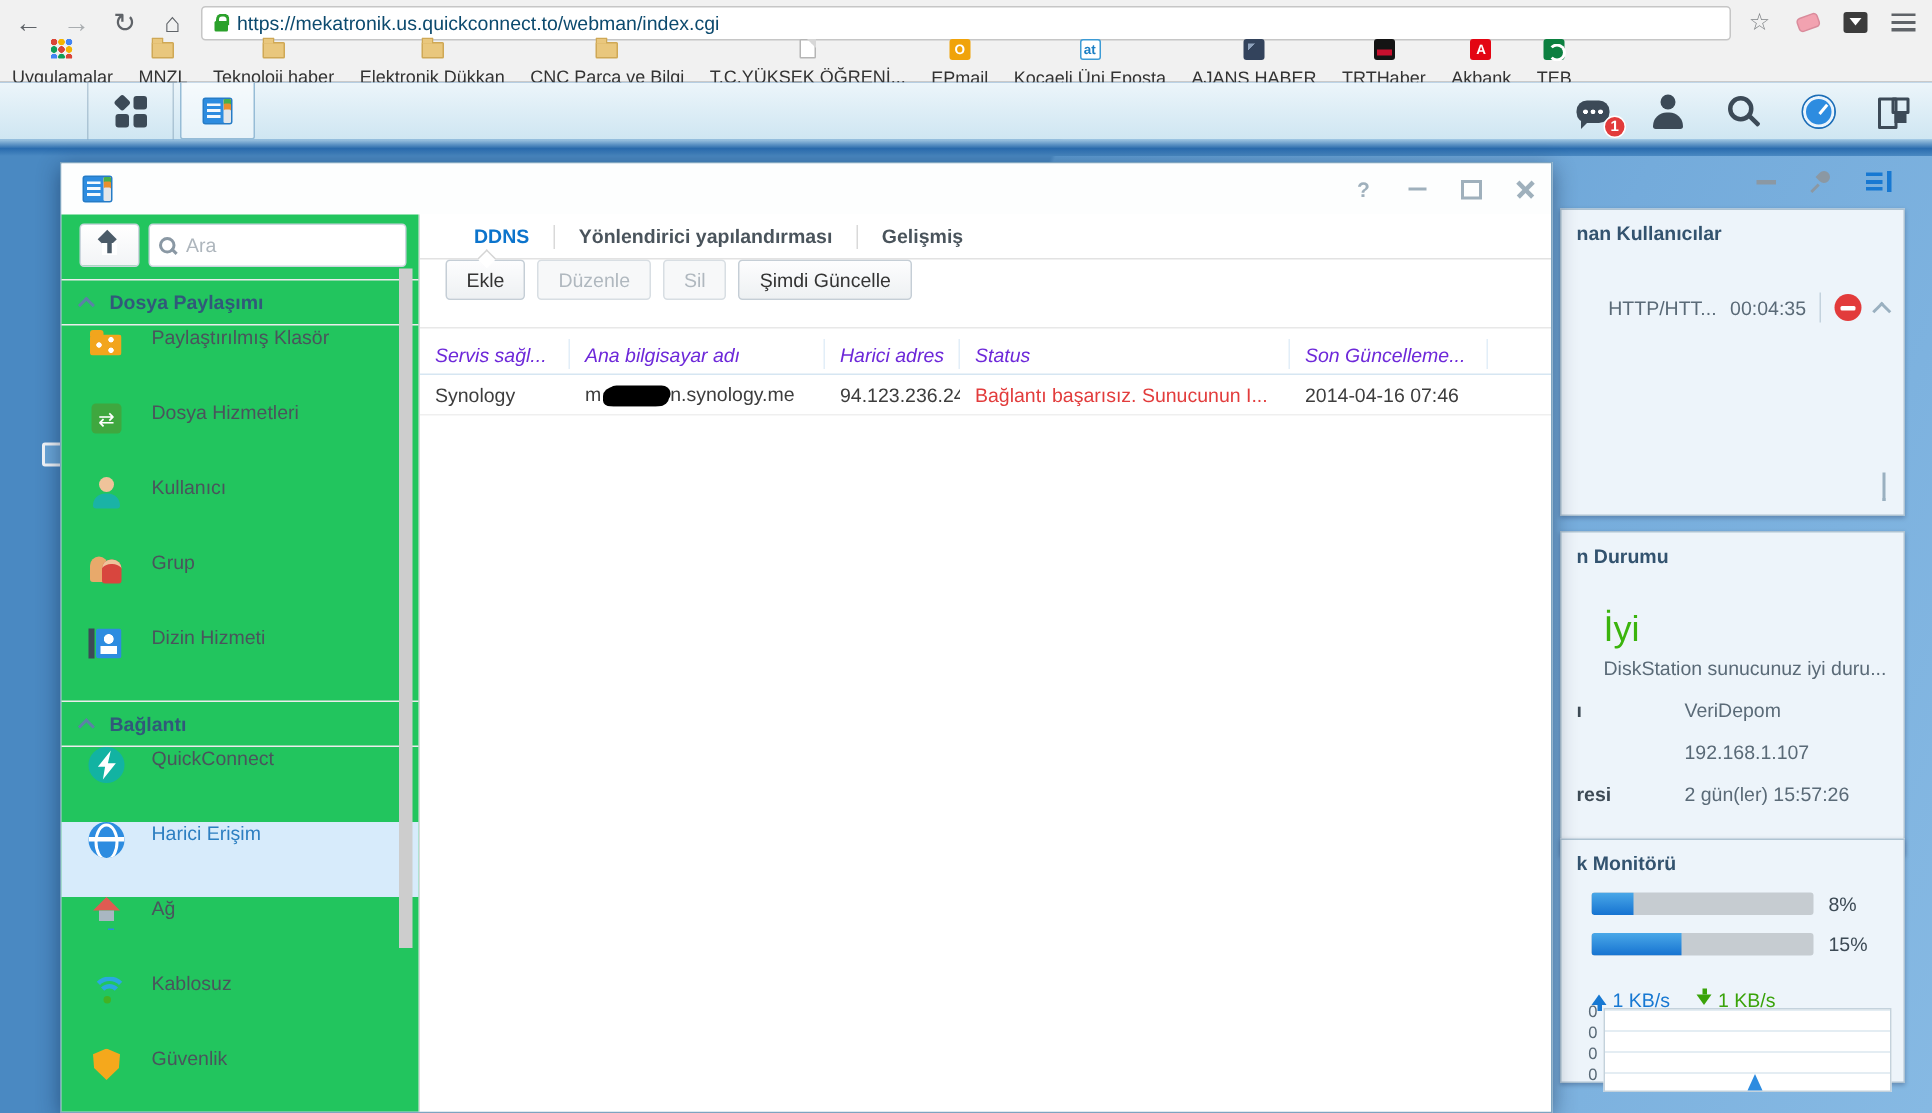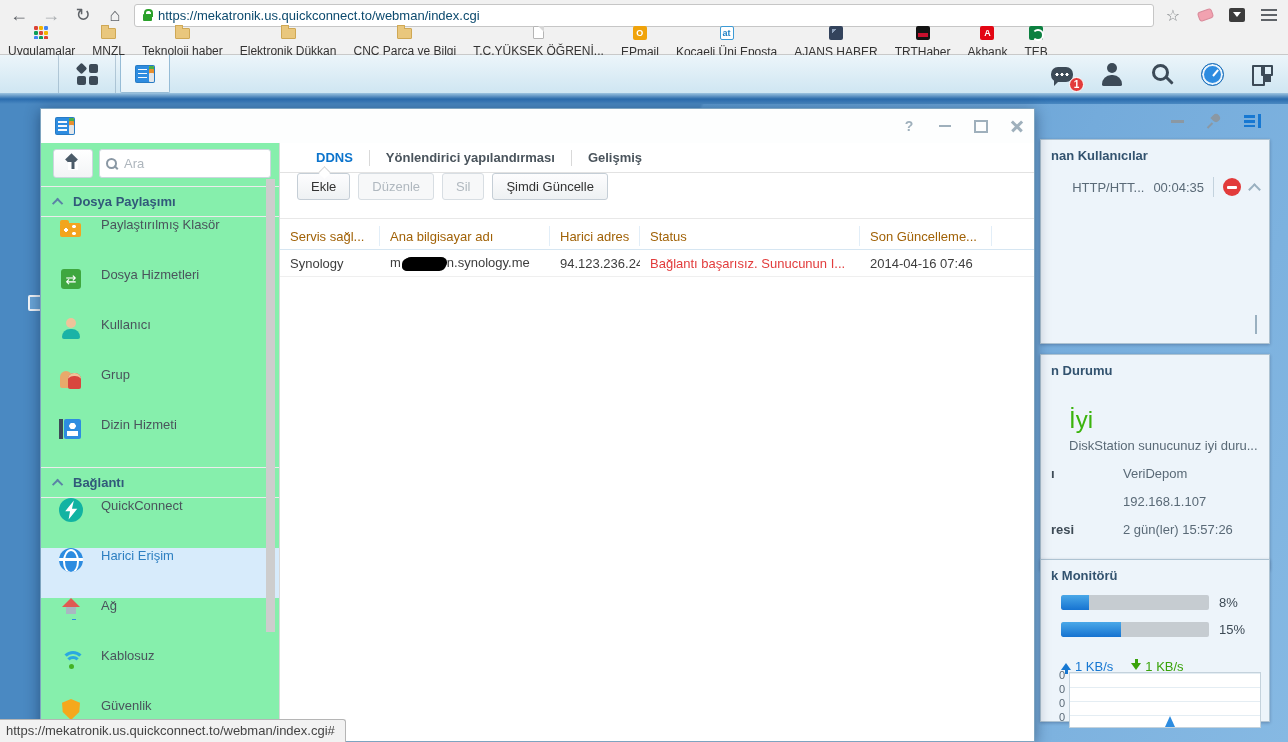--- a/index.html
+++ b/index.html
@@ -113,21 +113,21 @@
   .pin-i::before{content:"";position:absolute;left:6px;top:1px;width:8px;height:8px;background:#8b98a3;border-radius:50% 50% 50% 0;transform:rotate(45deg);}
   .pin-i::after{content:"";position:absolute;left:3px;top:9px;width:2px;height:7px;background:#8b98a3;transform:rotate(45deg);}
   .wtgl{width:18px;height:14px;position:relative;cursor:pointer;}
   .wtgl::before{content:"";position:absolute;left:0;top:1px;width:11px;height:12px;background:
     linear-gradient(#1778d2 0 2.5px,transparent 2.5px 5px,#1778d2 5px 7.5px,transparent 7.5px 10px,#1778d2 10px 12px);}
   .wtgl::after{content:"";position:absolute;right:1px;top:0;width:3px;height:14px;background:#1778d2;}
   .wbox{position:absolute;left:40px;width:230px;background:#edf4fa;border:1px solid #aec3d2;
     box-shadow:0 1px 3px rgba(0,0,40,.25);padding:8px 10px;}
   .wtitle{font-size:13px;font-weight:bold;color:#33536f;}
   .wb-users{top:34px;height:205px;}
-  .u-row{display:flex;align-items:center;justify-content:flex-end;gap:9px;margin-top:14px;font-size:13px;color:#5a6a77;}
+  .u-row{display:flex;align-items:center;justify-content:flex-end;gap:9px;margin-top:32px;font-size:13px;color:#5a6a77;}
   .u-div{width:1px;height:20px;background:#c3d2dd;}
   .red-block{width:18px;height:18px;border-radius:50%;background:#e23b3b;position:relative;cursor:pointer;flex:0 0 18px;}
   .red-block::before{content:"";position:absolute;left:4px;top:8px;width:10px;height:2.5px;background:#fff;border-radius:1px;}
   .chev{width:9px;height:9px;border-right:2px solid #9ab0c0;border-bottom:2px solid #9ab0c0;cursor:pointer;}
   .chev.up{transform:rotate(-135deg);margin-top:4px;}
   .chev.down{transform:rotate(45deg);}
   .u-foot{position:absolute;right:12px;bottom:10px;}
   .wb-health{top:249px;height:216px;}
   .h-status{margin:28px 0 0 18px;font-size:24px;color:#3bb40d;}
   .h-desc{margin:4px 0 0 18px;font-size:13px;color:#5a6a77;}
@@ -163,21 +163,21 @@
   .t-ctrl{position:absolute;right:10px;top:0;height:34px;display:flex;align-items:center;gap:22px;}
   .wc{width:14px;height:14px;position:relative;cursor:pointer;display:flex;align-items:center;justify-content:center;}
   .wc-help{color:#9fb0bc;font-size:14px;font-weight:bold;}
   .wc-min::before{content:"";width:12px;height:2.5px;background:#9fb0bc;}
   .wc-max::before{content:"";width:11px;height:9px;border:2px solid #9fb0bc;}
   .wc-close::before,.wc-close::after{content:"";position:absolute;left:0;top:6px;width:14px;height:2.5px;background:#9fb0bc;}
   .wc-close::before{transform:rotate(45deg);}
   .wc-close::after{transform:rotate(-45deg);}
 
   .w-body{position:absolute;left:0;top:34px;right:0;bottom:0;display:flex;}
-  .sidebar{width:238px;position:relative;background:#86efac;}
+  .sidebar{width:238px;position:relative;background:#22c55e;}
   .sb-top{display:flex;gap:6px;padding:6px 8px 8px 12px;}
   .home-btn{width:40px;height:29px;border:1px solid #ccd6de;border-radius:3px;background:linear-gradient(#fff,#f2f4f6);
     display:flex;align-items:center;justify-content:center;cursor:pointer;}
   .home-g{width:14px;height:12px;position:relative;}
   .home-g::before{content:"";position:absolute;left:1px;top:-3px;width:9px;height:9px;background:#4b5b68;transform:rotate(45deg);}
   .home-g::after{content:"";position:absolute;left:2px;top:4px;width:10px;height:8px;background:#4b5b68;
     box-shadow:inset 3.5px -1px 0 0 #fff, inset -3.5px -1px 0 0 #fff;}
   .search-box{flex:1;height:29px;border:1px solid #ccd6de;border-radius:3px;background:#fff;display:flex;align-items:center;padding:0 6px;gap:4px;}
   .sb-mag{width:12px;height:12px;position:relative;flex:0 0 12px;}
   .sb-mag::before{content:"";position:absolute;left:0;top:0;width:7px;height:7px;border:2px solid #8a98a4;border-radius:50%;}
@@ -229,21 +229,21 @@
   .tab{font-size:13px;color:#4a545c;padding:0 16px;cursor:pointer;font-weight:bold;}
   .tab.active{color:#0c74cc;font-weight:bold;text-align:center;}
   .tab-sep{width:1px;height:16px;background:#d9d9d9;}
   .tab-caret{position:absolute;left:40px;bottom:-5px;width:9px;height:9px;background:#fff;
     border-left:1px solid #d5d5d5;border-top:1px solid #d5d5d5;transform:rotate(45deg);}
   .btn-row{height:46px;display:flex;gap:8px;padding-left:17px;border-bottom:1px solid #e8e8e8;}
   .btn{height:27px;padding:0 13px;border:1px solid #c5ced6;border-radius:3px;font-size:13px;color:#333;
     background:linear-gradient(#fdfdfe,#eef1f3);display:flex;align-items:center;cursor:pointer;}
   .btn.disabled{color:#b0b8bf;border-color:#d8dee3;background:#f7f8f9;cursor:default;}
   .thead{height:27px;display:flex;align-items:center;border-bottom:1px solid #d6e6f2;margin-top:4px;}
-  .th{font-size:13px;color:#a16207;padding-left:10px;border-right:1px solid #e2eef8;height:20px;display:flex;align-items:center;}
+  .th{font-size:13px;color:#6d28d9;padding-left:10px;border-right:1px solid #e2eef8;height:20px;display:flex;align-items:center;font-style:italic;}
   .trow{height:27px;display:flex;align-items:center;border-bottom:1px solid #efefef;font-size:13px;color:#3d3d3d;}
   .td{padding-left:10px;white-space:nowrap;overflow:hidden;}
   .c1{width:100px;}.c2{width:170px;}.c3{width:90px;}.c4{width:220px;}.c5{width:132px;}
   .td.red{color:#e23c3c;}
   .scribble{display:inline-block;vertical-align:middle;width:44px;height:13px;background:#000;
     border-radius:7px/6px;box-shadow:2px -2px 0 -1px #000,-2px 2px 0 -2px #000;margin:0 1px;}
 
   .tooltip{position:absolute;left:0;bottom:0;background:#f2f2f2;border:1px solid #b5b5b5;border-left:none;border-bottom:none;
     border-radius:0 3px 0 0;padding:3px 10px 4px 6px;font-size:13px;color:#444;z-index:9;white-space:nowrap;}
 </style>
@@ -530,15 +530,14 @@
             <span class="td c1">Synology</span>
             <span class="td c2"><span>m</span><span class="scribble"></span><span>n.synology.me</span></span>
             <span class="td c3">94.123.236.24</span>
             <span class="td c4 red">Bağlantı başarısız. Sunucunun I...</span>
             <span class="td c5">2014-04-16 07:46</span>
           </div>
         </div>
       </div>
     </div>
 
-    <div class="tooltip">https://mekatronik.us.quickconnect.to/webman/index.cgi#</div>
   </div>
 </div>
 
 </body></html>

